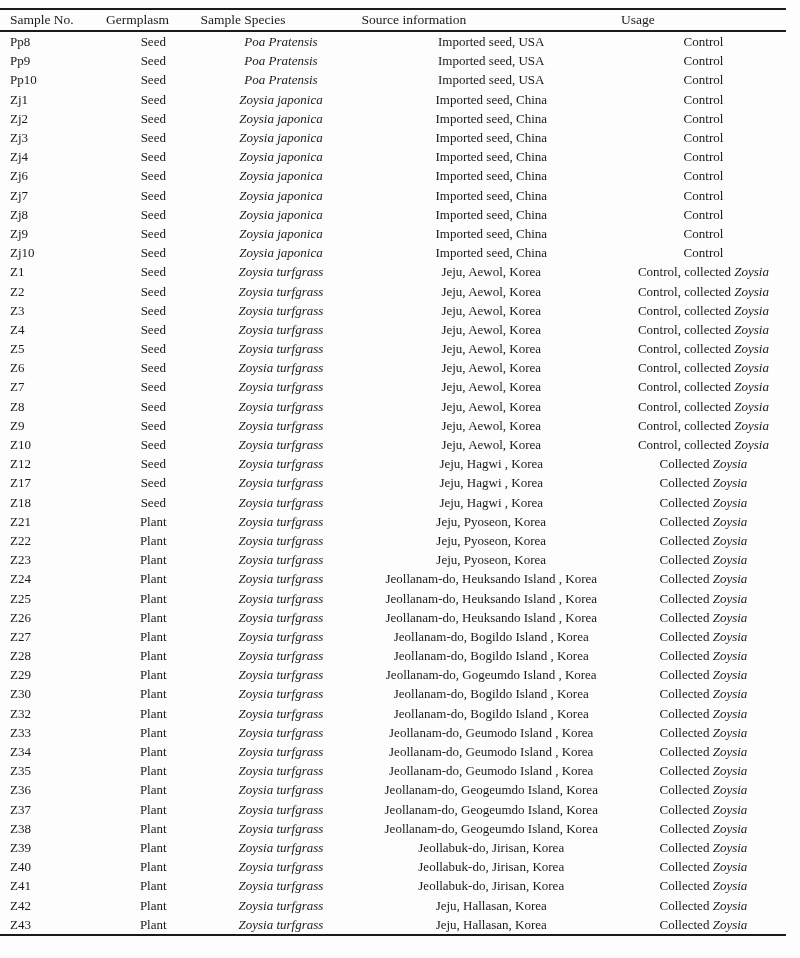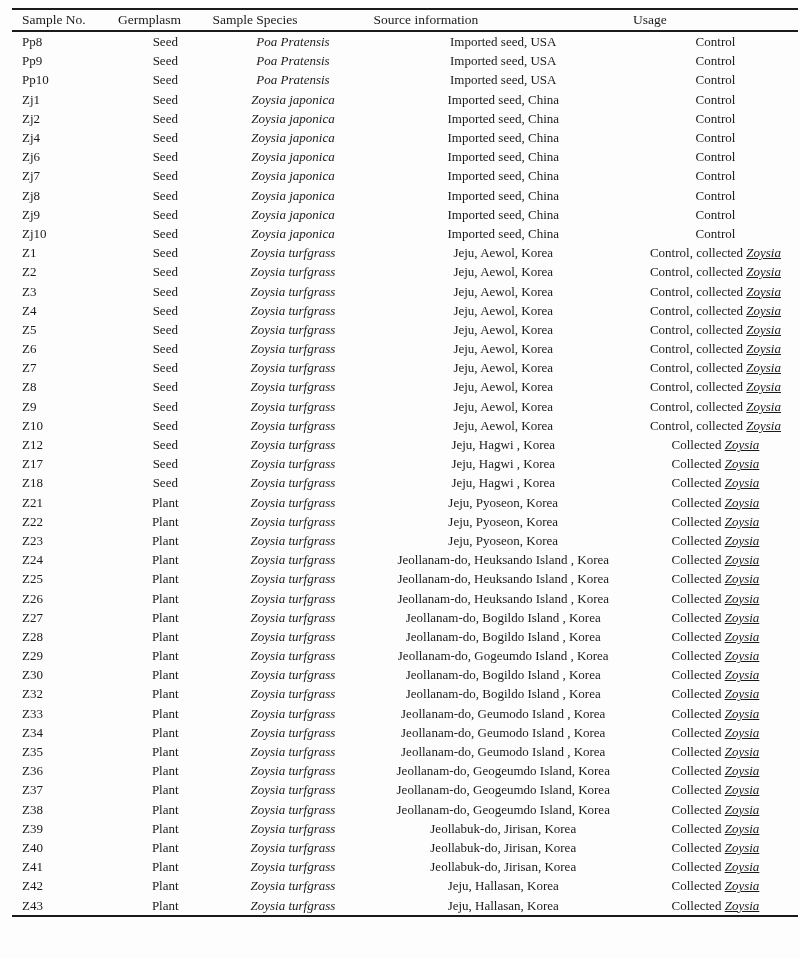--- a/index.html
+++ b/index.html
@@ -8,21 +8,21 @@
   }
   body {
     width: 800px;
     height: 958px;
     background: #fdfdfd;
     color: #1a1a1a;
     font-family: "Liberation Serif", serif;
     overflow: hidden;
   }
   .table-wrap {
-    padding: 8px 0 0 12px;
+    padding: 8px 0 0 0;
   }
   table.data-table {
     border-collapse: collapse;
     table-layout: fixed;
     width: 786px;
     border-top: 2px solid #1a1a1a;
     border-bottom: 2px solid #1a1a1a;
   }
   col.c-sample  { width: 13.5%; }
   col.c-germ    { width: 12%; }
@@ -48,21 +48,21 @@
     vertical-align: middle;
     line-height: 1;
     white-space: nowrap;
     overflow: hidden;
   }
   th.col-sample, td.col-sample {
     text-align: left;
     padding-left: 10px;
   }
   td.col-species { font-style: italic; }
-  .italic-part   { font-style: italic; text-decoration: underline; }
+  .italic-part   { font-style: italic; }
 </style>
 </head>
 <body>
 
 <div class="table-wrap">
   <table class="data-table">
     <colgroup>
       <col class="c-sample">
       <col class="c-germ">
       <col class="c-species">
@@ -108,20 +108,27 @@
     <td class="col-usage"><span>Control</span><span class="italic-part"></span></td>
   </tr>
         <tr>
     <td class="col-sample">Zj2</td>
     <td class="col-germ">Seed</td>
     <td class="col-species">Zoysia japonica</td>
     <td class="col-source">Imported seed, China</td>
     <td class="col-usage"><span>Control</span><span class="italic-part"></span></td>
   </tr>
         <tr>
+    <td class="col-sample">Zj3</td>
+    <td class="col-germ">Seed</td>
+    <td class="col-species">Zoysia japonica</td>
+    <td class="col-source">Imported seed, China</td>
+    <td class="col-usage"><span>Control</span><span class="italic-part"></span></td>
+  </tr>
+        <tr>
     <td class="col-sample">Zj4</td>
     <td class="col-germ">Seed</td>
     <td class="col-species">Zoysia japonica</td>
     <td class="col-source">Imported seed, China</td>
     <td class="col-usage"><span>Control</span><span class="italic-part"></span></td>
   </tr>
         <tr>
     <td class="col-sample">Zj6</td>
     <td class="col-germ">Seed</td>
     <td class="col-species">Zoysia japonica</td>

